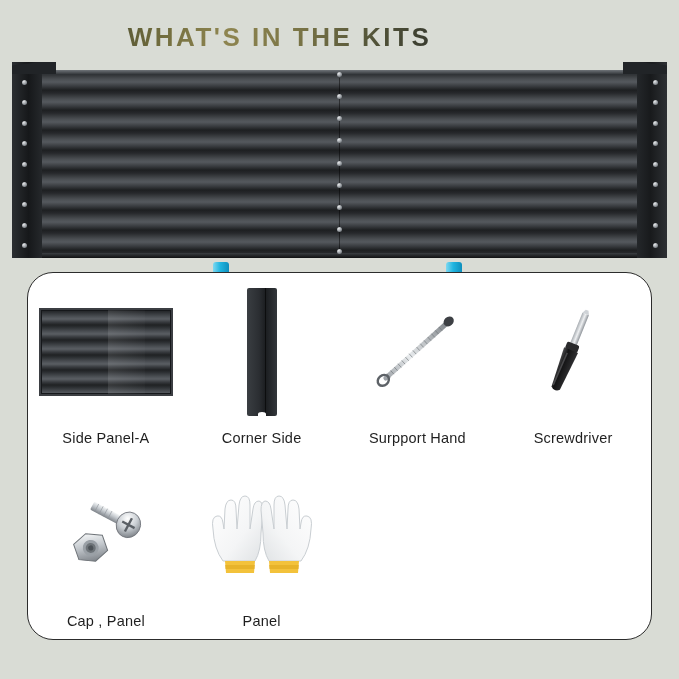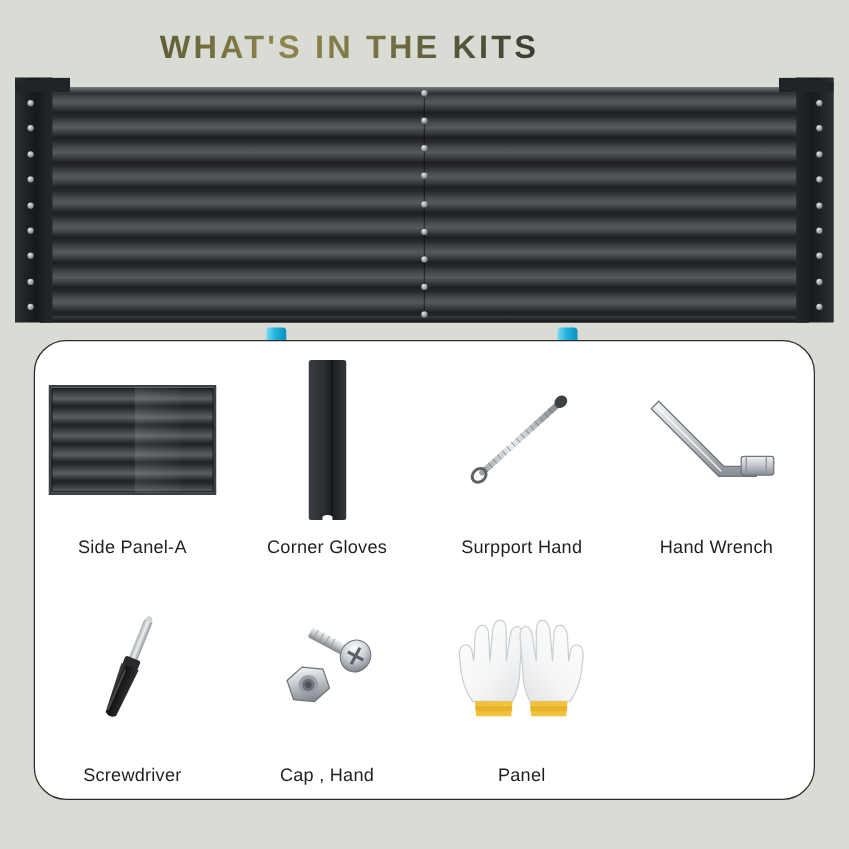--- a/index.html
+++ b/index.html
@@ -350,21 +350,21 @@
     </div>
 
 
     <div class="cell">
       <div class="art">
         <div class="corner-panel">
           <div class="fold"></div>
           <div class="notch"></div>
         </div>
       </div>
-      <div class="caption">Corner Gloves</div>
+      <div class="caption">Corner Side</div>
     </div>
 
     <div class="cell">
       <div class="art">
         <svg class="support-bolt" viewBox="0 0 110 96">
           <defs>
             <linearGradient id="rodGrad" x1="0" y1="0" x2="1" y2="0">
               <stop offset="0" stop-color="#9a9fa4"></stop>
               <stop offset="0.4" stop-color="#e9ecee"></stop>
               <stop offset="1" stop-color="#7e8388"></stop>
@@ -390,39 +390,20 @@
               <line x1="88" y1="44" x2="88" y2="49"></line>
             </g>
             <ellipse cx="11" cy="46.5" rx="6" ry="5" fill="none" stroke="#5d6267" stroke-width="2.4"></ellipse>
             <ellipse cx="99" cy="46.5" rx="5.5" ry="4.6" fill="#3d4044"></ellipse>
           </g>
         </svg>
       </div>
       <div class="caption">Surpport Hand</div>
     </div>
 
-    <div class="cell">
-      <div class="art">
-        <svg class="wrench" viewBox="0 0 108 82">
-          <defs>
-            <linearGradient id="wrGrad" x1="0" y1="0" x2="0" y2="1">
-              <stop offset="0" stop-color="#f2f4f5"></stop>
-              <stop offset="0.45" stop-color="#c6cbd0"></stop>
-              <stop offset="1" stop-color="#878d93"></stop>
-            </linearGradient>
-          </defs>
-          <path d="M8 10 L60 62 L86 62 L86 70 L56 70 L2 16 Z" fill="url(#wrGrad)" stroke="#6f757b" stroke-width="1"></path>
-          <line x1="6" y1="14" x2="58" y2="66" stroke="#ffffff" stroke-width="1.4" opacity=".8"></line>
-          <rect x="74" y="54" width="26" height="15" rx="2" fill="url(#wrGrad)" stroke="#6f757b" stroke-width="1"></rect>
-          <line x1="78" y1="54" x2="78" y2="69" stroke="#8d9399" stroke-width="1"></line>
-          <line x1="94" y1="54" x2="94" y2="69" stroke="#8d9399" stroke-width="1"></line>
-        </svg>
-      </div>
-      <div class="caption">Hand Wrench</div>
-    </div>
 
     <div class="cell">
       <div class="art">
         <svg class="driver" viewBox="0 0 96 88">
           <defs>
             <linearGradient id="shaftGrad" x1="0" y1="0" x2="1" y2="0">
               <stop offset="0" stop-color="#a7acb1"></stop>
               <stop offset="0.5" stop-color="#eef0f2"></stop>
               <stop offset="1" stop-color="#8e9399"></stop>
             </linearGradient>
@@ -474,21 +455,21 @@
           </g>
 
           <g transform="translate(12,44) rotate(-12)">
             <polygon points="16,0 32,5 34,21 20,29 4,24 2,8" fill="url(#metGrad)" stroke="#6f7479" stroke-width="1"></polygon>
             <ellipse cx="18" cy="15" rx="8" ry="8" fill="#9aa0a6"></ellipse>
             <ellipse cx="18" cy="15" rx="5" ry="5" fill="#6d7378"></ellipse>
             <ellipse cx="18" cy="15" rx="2.6" ry="2.6" fill="#4c5257"></ellipse>
           </g>
         </svg>
       </div>
-      <div class="caption">Cap , Hand</div>
+      <div class="caption">Cap , Panel</div>
     </div>
 
     <div class="cell">
       <div class="art">
         <svg class="gloves" viewBox="0 0 118 92">
           <defs>
             <linearGradient id="gloveGrad" x1="0" y1="0" x2="1" y2="1">
               <stop offset="0" stop-color="#ffffff"></stop>
               <stop offset="0.6" stop-color="#f4f5f6"></stop>
               <stop offset="1" stop-color="#dfe2e4"></stop>

